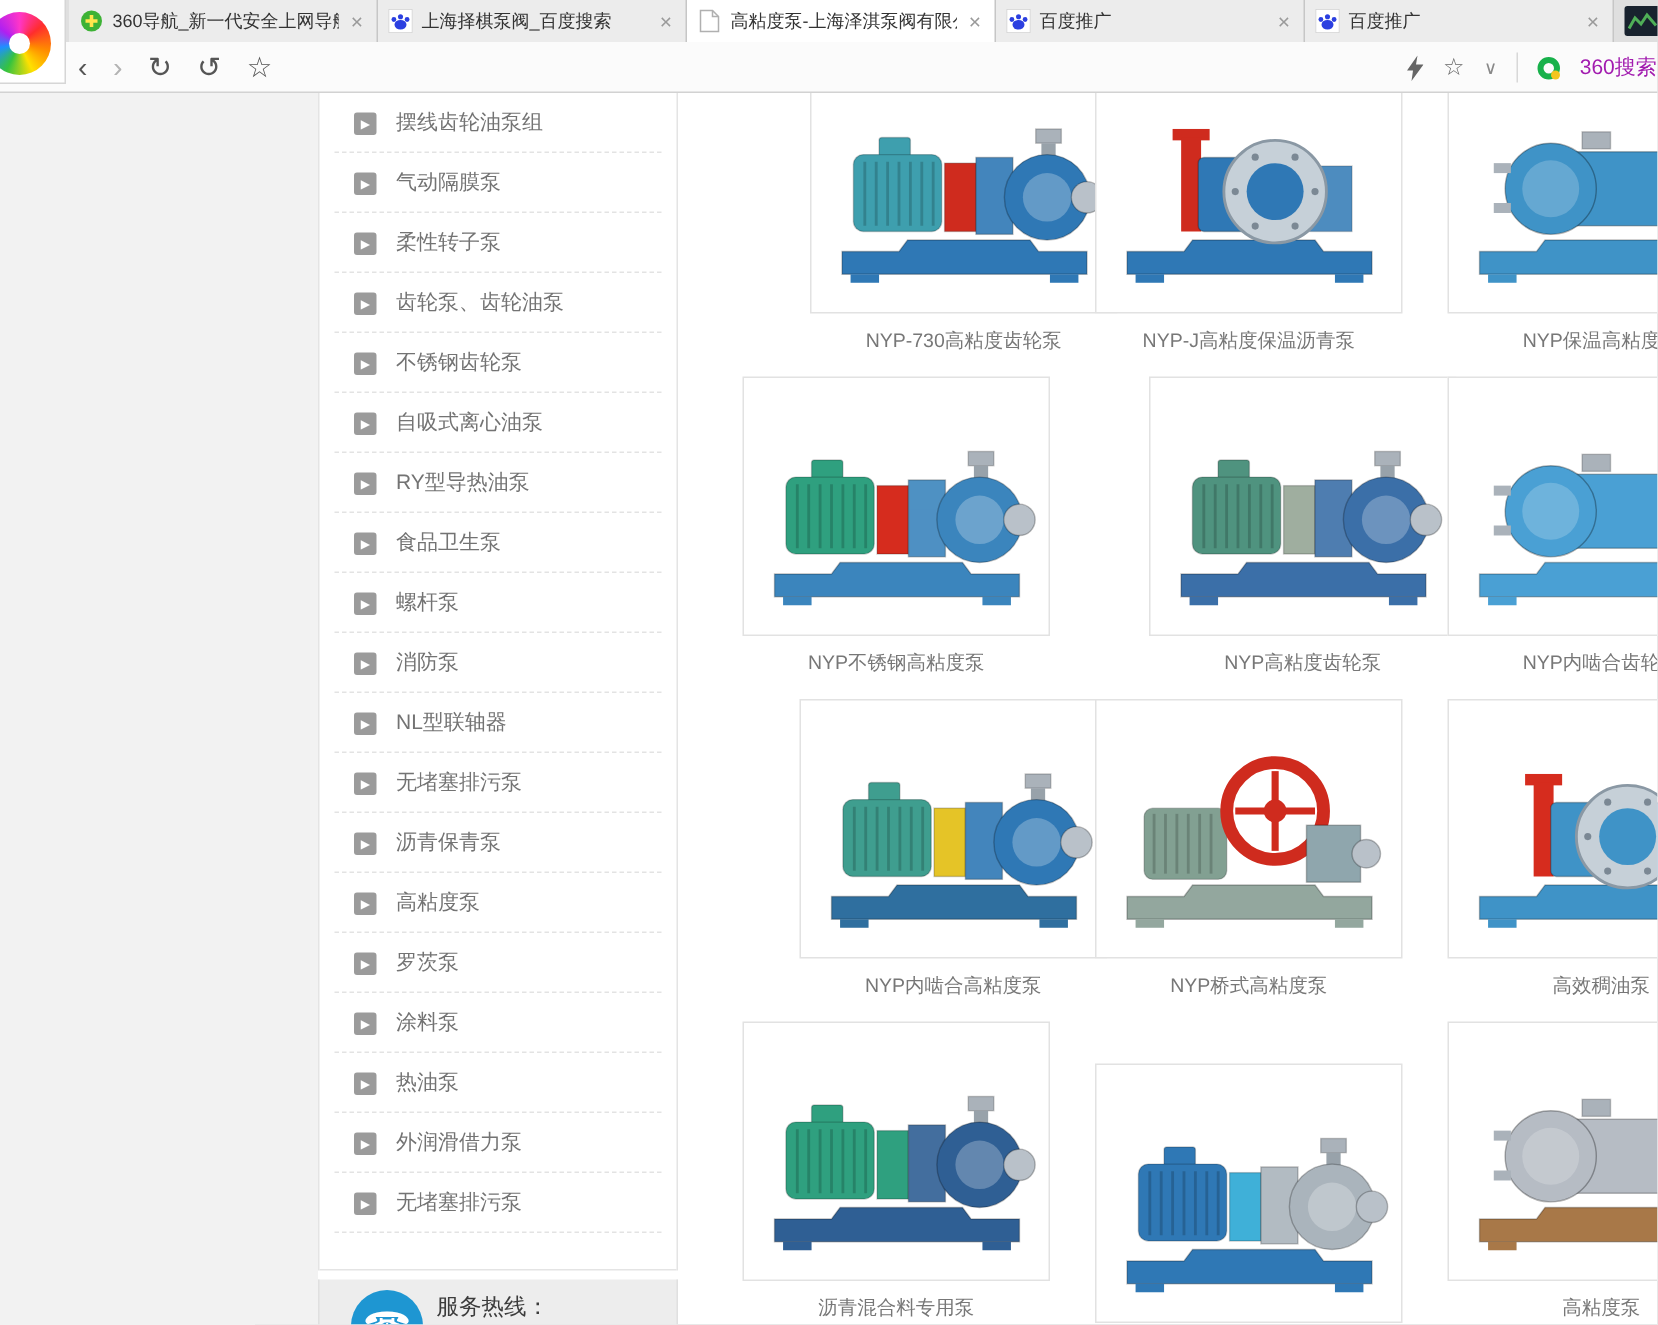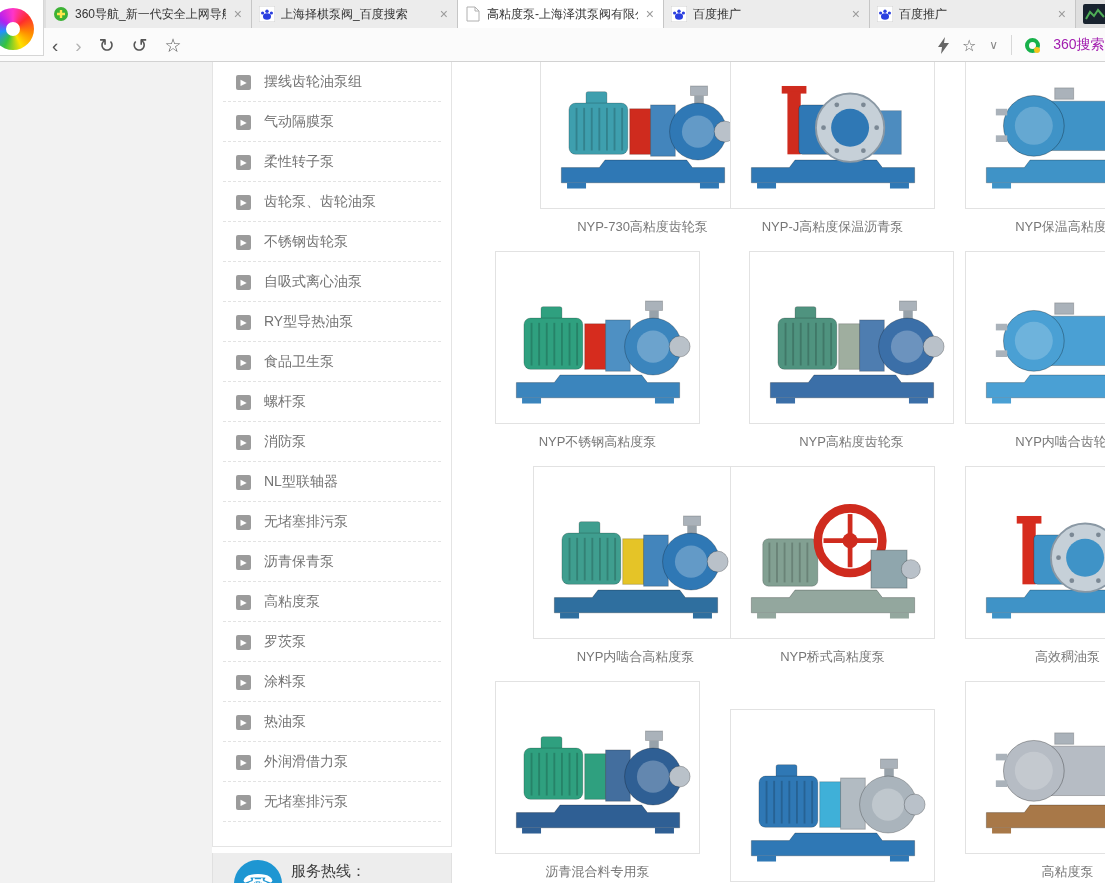--- a/index.html
+++ b/index.html
@@ -346,21 +346,21 @@
               <rect x="108" y="60" width="26" height="54" fill="#3b85bd" stroke="rgba(0,0,0,.25)" opacity="0.9"></rect>
               <rect x="150" y="40" width="18" height="10" fill="#aab2ba" stroke="rgba(0,0,0,.2)"></rect>
               <rect x="154" y="50" width="10" height="10" fill="#98a2aa"></rect>
               <circle cx="158" cy="88" r="30" fill="#3b85bd" stroke="rgba(0,0,0,.25)"></circle>
               <circle cx="158" cy="88" r="17" fill="rgba(255,255,255,.25)"></circle>
               <circle cx="186" cy="88" r="11" fill="#b9c1c9" stroke="rgba(0,0,0,.25)"></circle>
             </svg>
           </div>
     <div class="card-name">NYP不锈钢高粘度泵</div>
   </div>
-        <div class="card" style="left: 218px; top: 215px; padding-left: 36px;">
+        <div class="card" style="left: 235px; top: 215px; padding-left: 36px;">
     <div class="card-img">
             <svg width="190" height="150" viewBox="0 0 200 158">
               <polygon points="14,142 186,142 186,126 152,126 146,118 60,118 54,126 14,126" fill="#3b6fa8" stroke="rgba(0,0,0,.25)"></polygon>
               <rect x="20" y="142" width="20" height="6" fill="#3b6fa8"></rect>
               <rect x="160" y="142" width="20" height="6" fill="#3b6fa8"></rect>
               <rect x="40" y="46" width="22" height="14" rx="2" fill="#4f937f" stroke="rgba(0,0,0,.2)"></rect>
               <rect x="22" y="58" width="62" height="54" rx="7" fill="#4f937f" stroke="rgba(0,0,0,.2)"></rect>
               <line x1="30" y1="63" x2="30" y2="108" stroke="rgba(0,0,0,.18)" stroke-width="2"></line>
               <line x1="38" y1="63" x2="38" y2="108" stroke="rgba(0,0,0,.18)" stroke-width="2"></line>
               <line x1="46" y1="63" x2="46" y2="108" stroke="rgba(0,0,0,.18)" stroke-width="2"></line>

